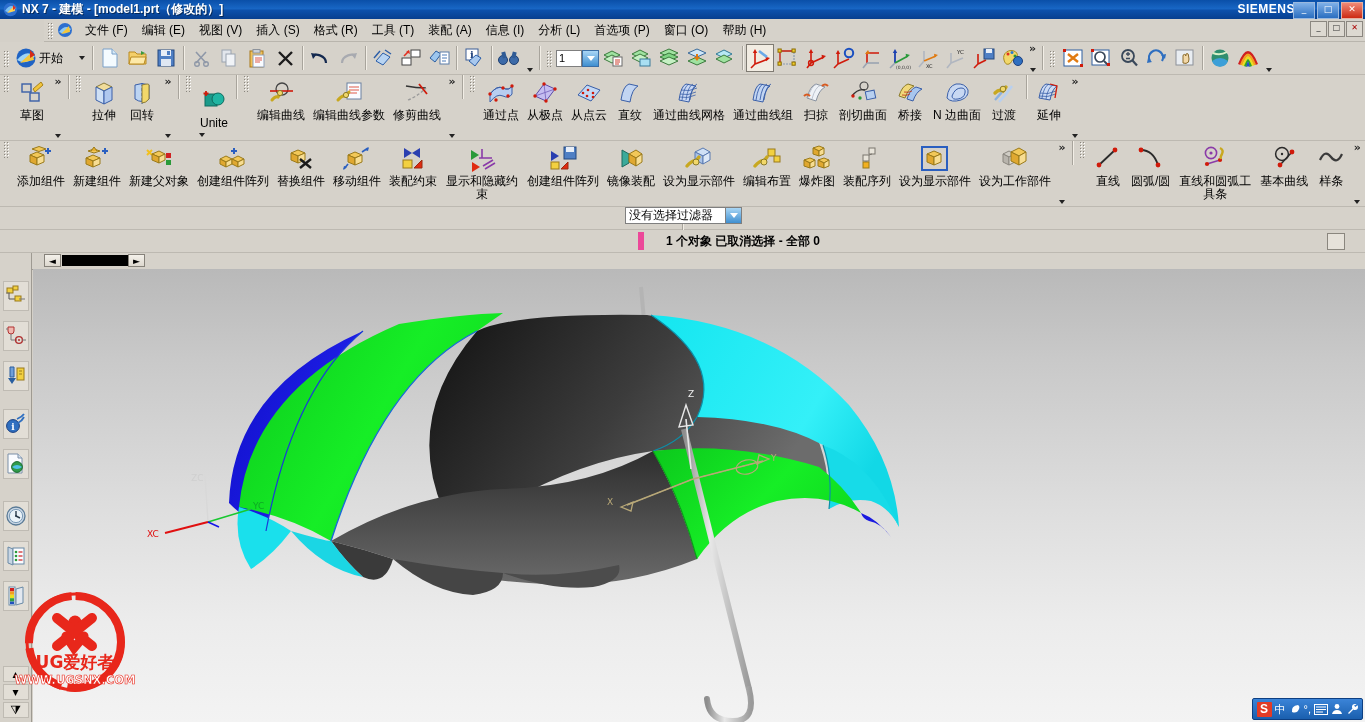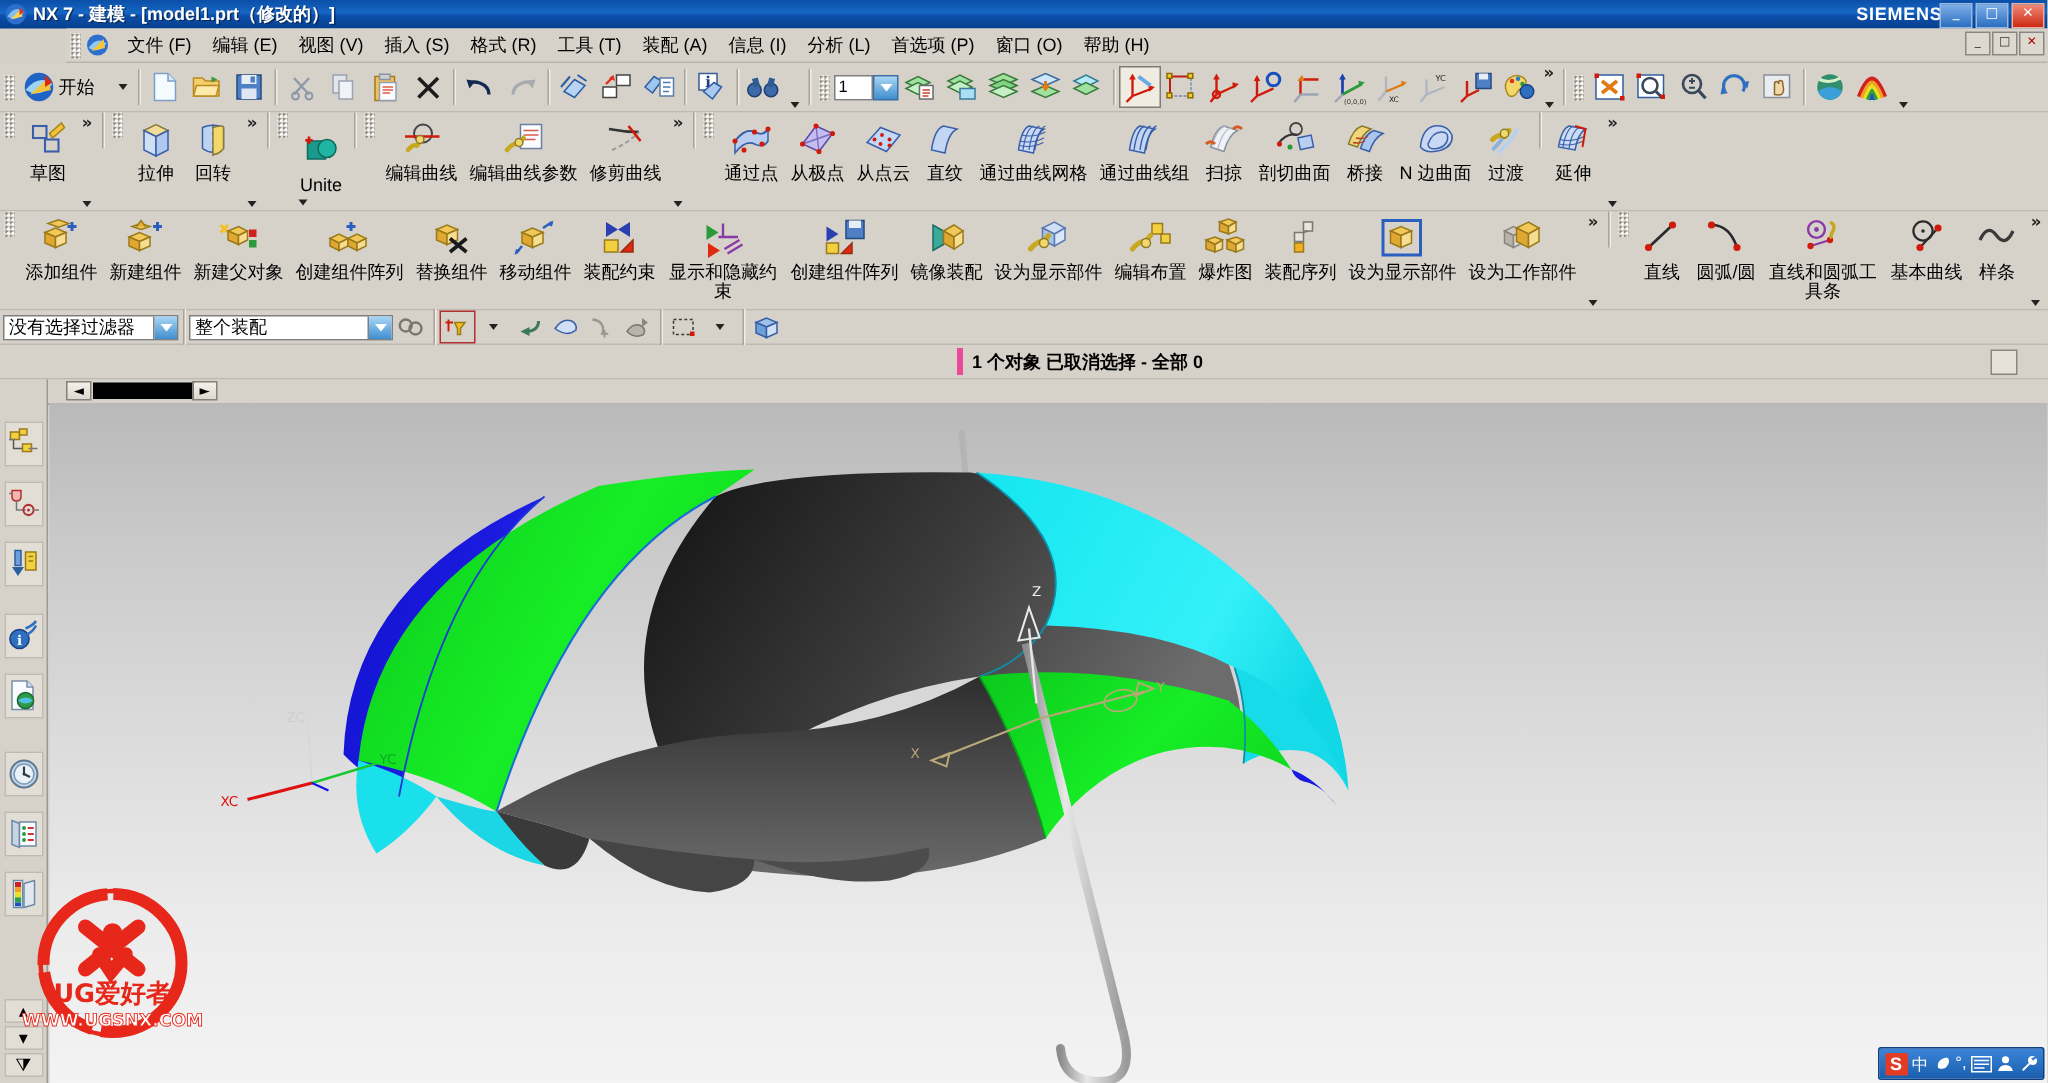--- a/index.html
+++ b/index.html
@@ -106,21 +106,21 @@
     font-size:12px;color:#000;text-align:center;line-height:13px;margin-top:1px;
     max-width:60px;word-break:break-all;
   }
   .bigbtn.wide .lab{max-width:74px;}
   .grpovfl{
     display:flex;flex-direction:column;justify-content:space-between;align-items:center;
     width:14px;padding:2px 0;flex:0 0 auto;
   }
 
   
-  .selbar{height:22px;background:#d6d2ca;display:flex;align-items:center;border-bottom:1px solid #bdb9b1;position:relative;}
+  .selbar{height:22px;background:#d6d2ca;display:flex;align-items:center;border-bottom:1px solid #bdb9b1;position:relative;flex-direction:column;}
   .combo{
     height:17px;border:1px solid #7f7f7f;background:#fff;display:flex;align-items:center;
     box-sizing:border-box;flex:0 0 auto;
   }
   .combo .txt{font-size:12px;padding:0 3px;white-space:nowrap;overflow:hidden;color:#000;line-height:15px;}
   .combo .arr{
     width:16px;height:15px;border-left:1px solid #7f7f7f;box-sizing:border-box;
     background:linear-gradient(to bottom,#a9d6f5,#3f8fd0);
     display:flex;align-items:center;justify-content:center;margin-left:auto;
   }
@@ -129,21 +129,21 @@
   .sbtn.sel{border:1px solid #b03030;}
 
   
   .cueline{
     height:22px;background:#d6d2ca;display:flex;align-items:center;
     border-bottom:1px solid #bdb9b1;position:relative;
   }
   .cue-text{
     position:absolute;left:638px;top:2px;height:18px;line-height:18px;
     font-size:12px;font-weight:bold;color:#000;white-space:nowrap;
-    border-left:4px solid #ec4899;padding-left:6px;
+    border-left:6px solid #ec4899;padding-left:22px;
   }
   .cue-right{position:absolute;right:20px;top:3px;width:16px;height:15px;border:1px solid #8a867e;background:#e6e2da;}
 
   
   .resbar{
     position:absolute;left:0;top:253px;width:32px;height:469px;
     background:#d6d2ca;border-right:1px solid #9e9a92;
     display:flex;flex-direction:column;align-items:center;padding-top:28px;box-sizing:border-box;
   }
   .resbtn{

